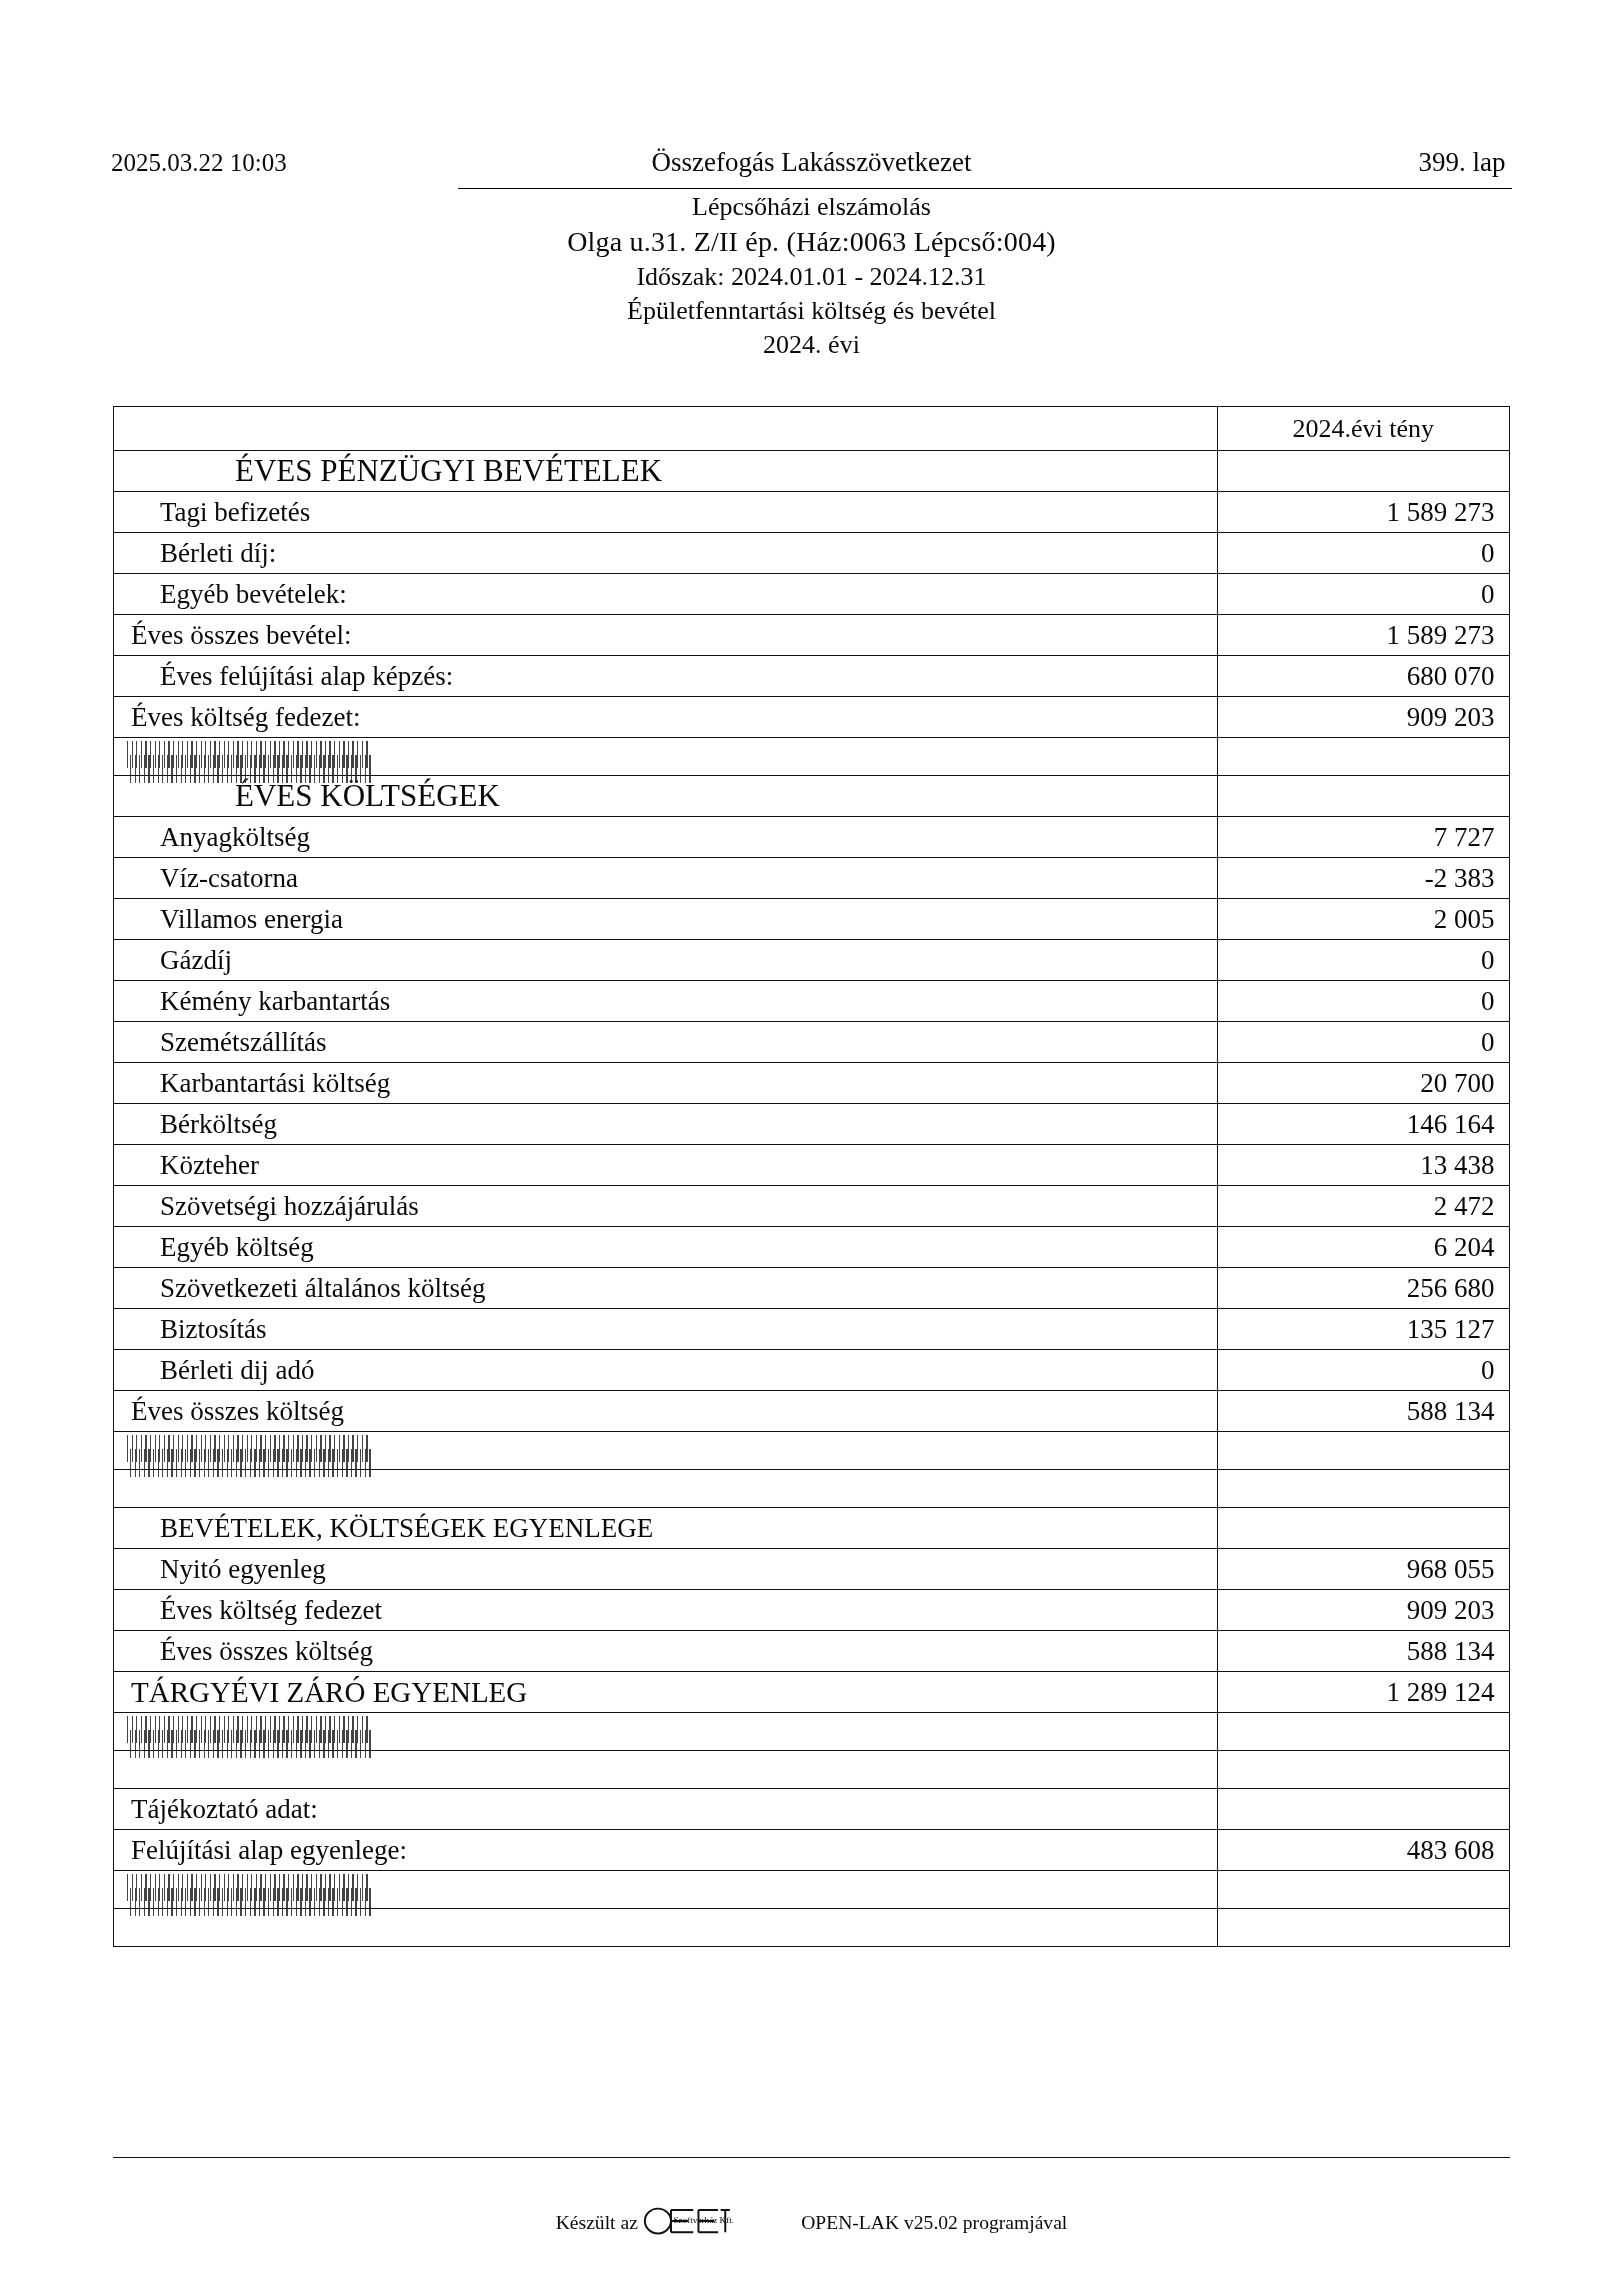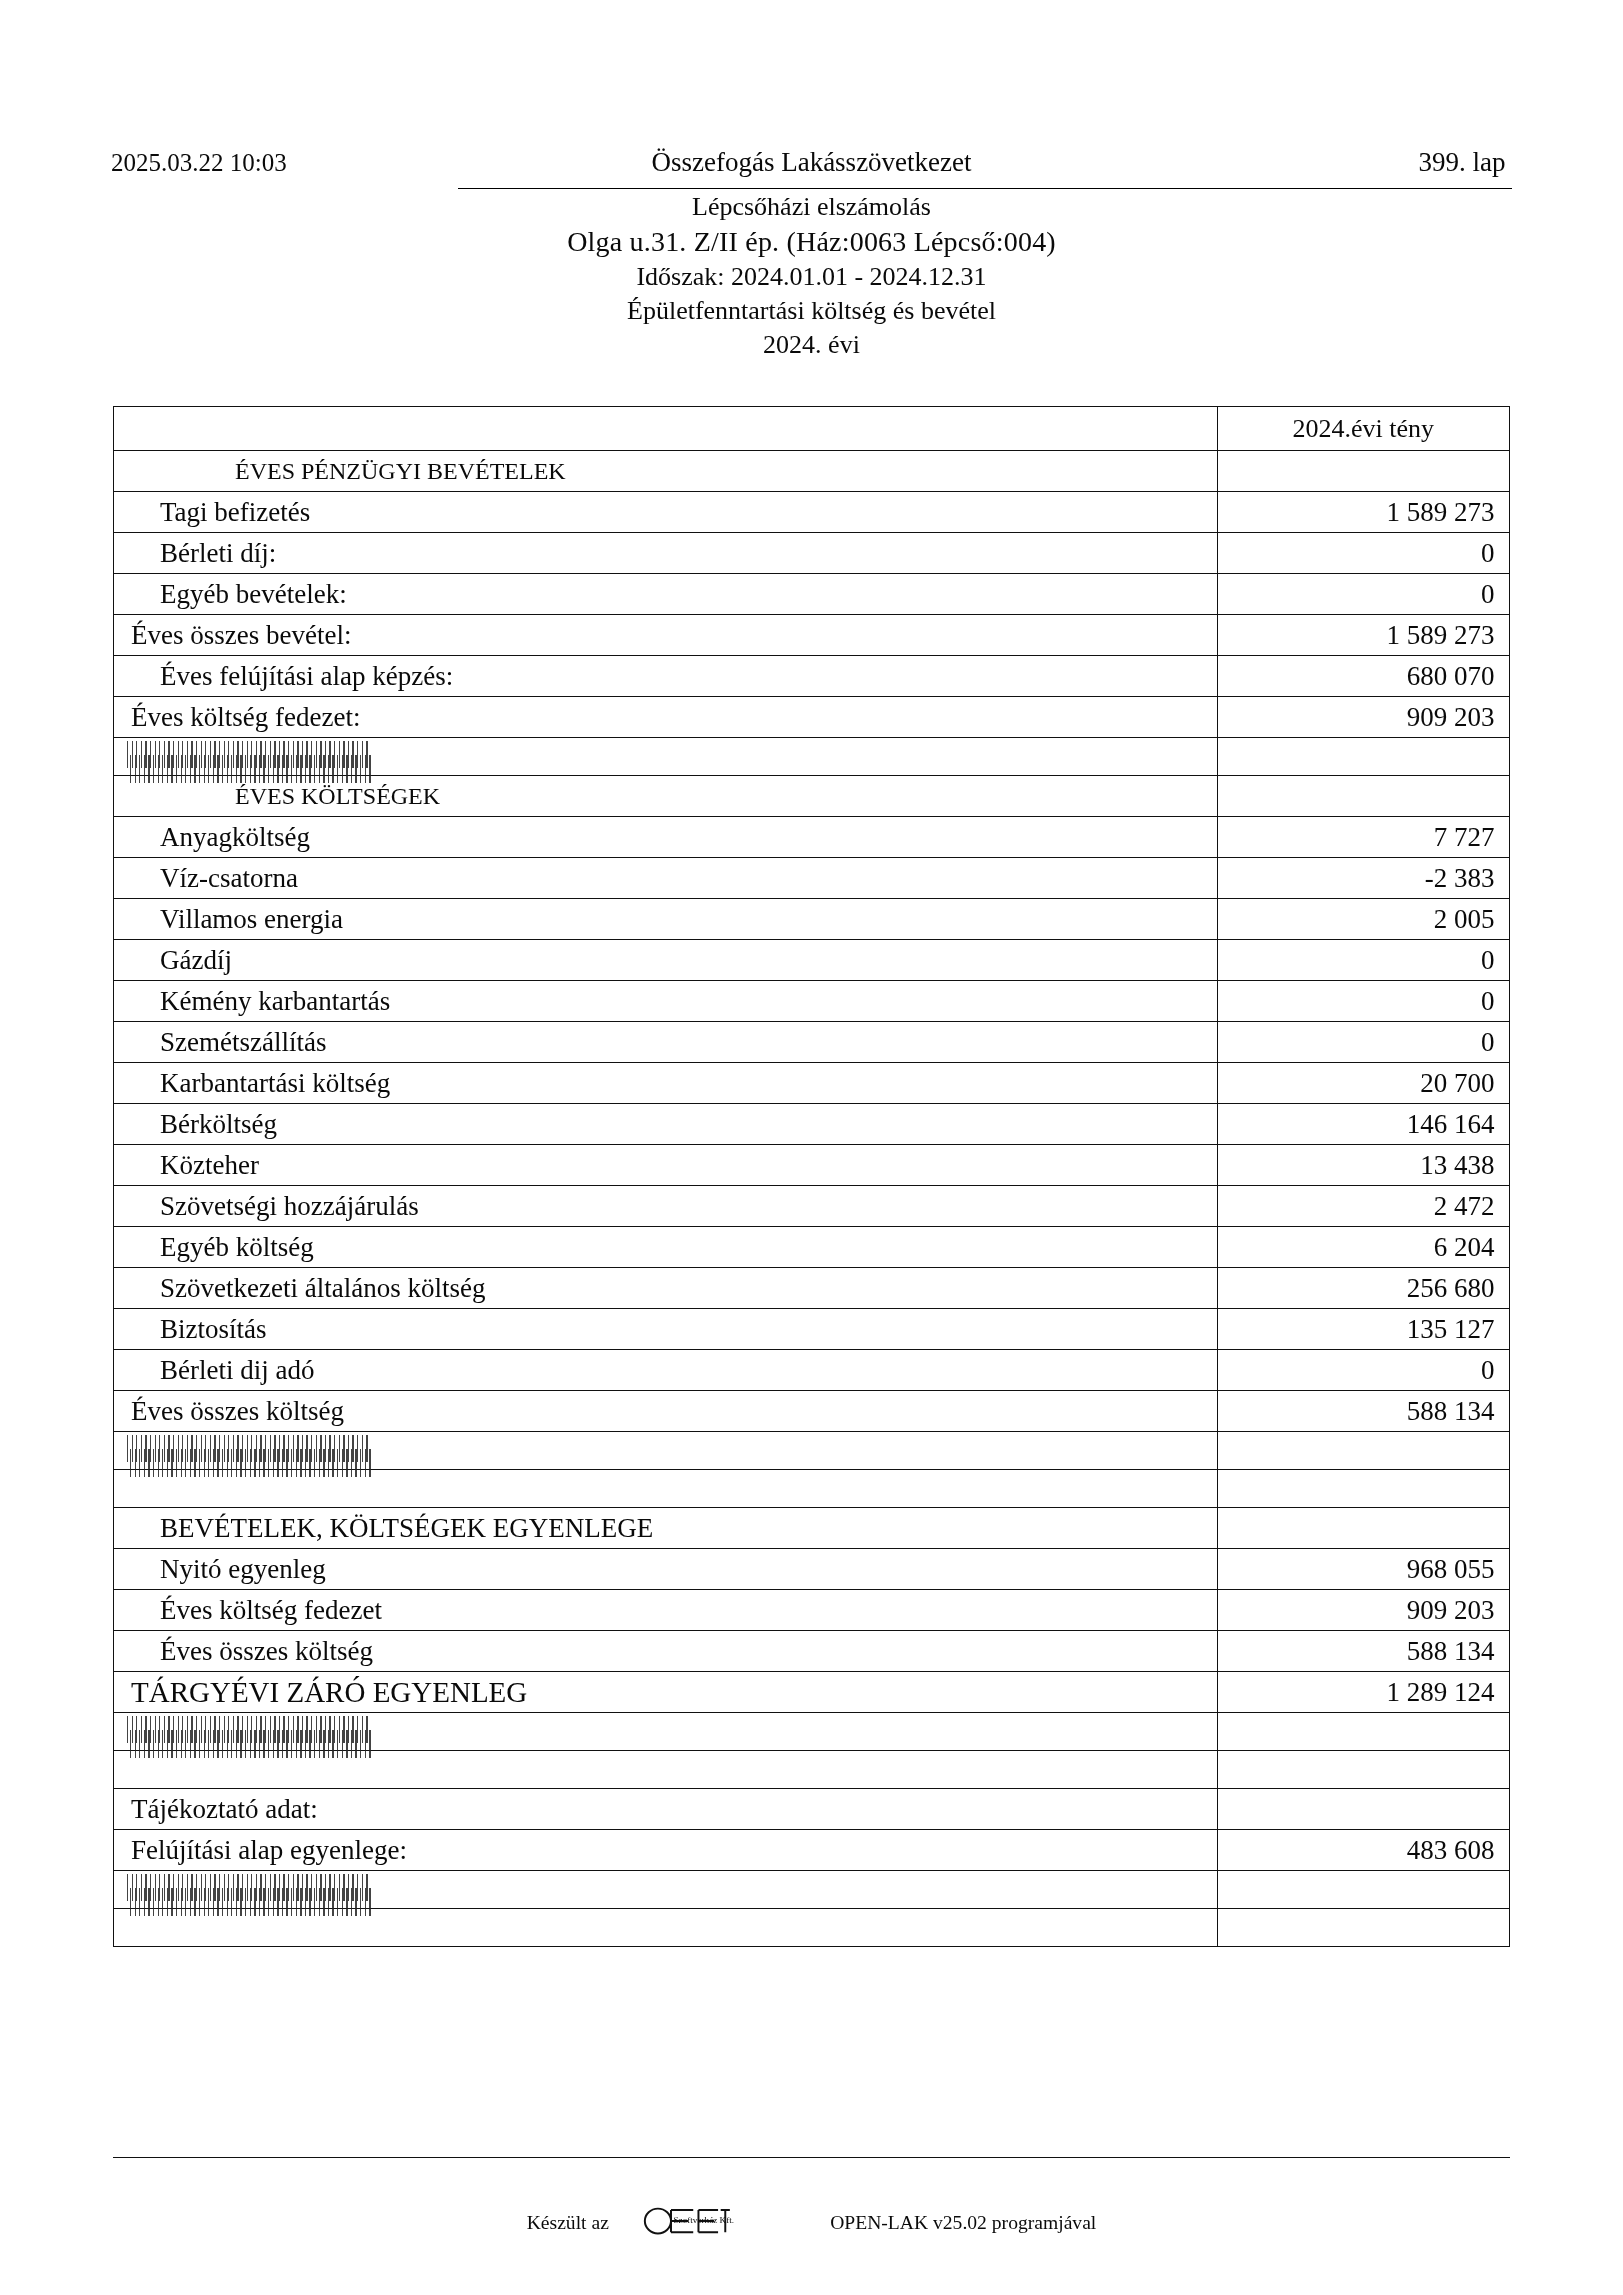--- a/index.html
+++ b/index.html
@@ -106,21 +106,21 @@
     padding-left: 17px;
     white-space: nowrap;
   }
   tr.row td.value {
     font-size: 27px;
     text-align: right;
     padding-right: 14.4px;
     white-space: nowrap;
   }
   tr.row td.label.indent1 { padding-left: 46px; }
-  tr.row td.label.head   { padding-left: 121px; font-size: 24px; }
+  tr.row td.label.head   { padding-left: 121px; font-size: 31px; }
   tr.row td.label.bigger { font-size: 29px; }
 
   
   tr.thead td {
     height: 43px;
     border-bottom: 1.3px solid #111;
   }
   tr.thead td.label { border-right: 1.3px solid #111; }
   tr.thead td.value {
     font-size: 26px;
@@ -170,21 +170,21 @@
   }
   .footer {
     position: absolute;
     left: 0;
     top: 2206px;
     width: 1623px;
     display: flex;
     justify-content: center;
     align-items: center;
     font-size: 19.6px;
-    gap: 33px;
+    gap: 4px;
   }
   .footer .logo {
     display: inline-flex;
     align-items: flex-start;
     gap: 2.6px;
   }
   .logo-mark {
     display: block;
   }
   .footer-text { white-space: nowrap; }

